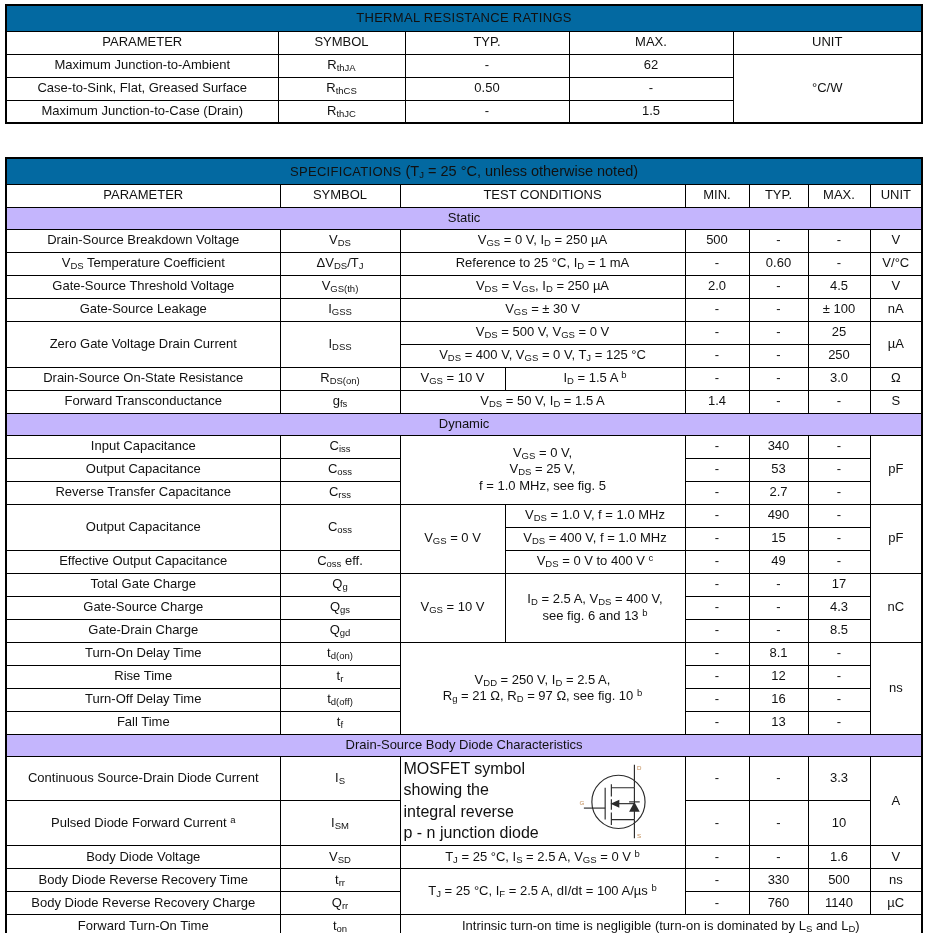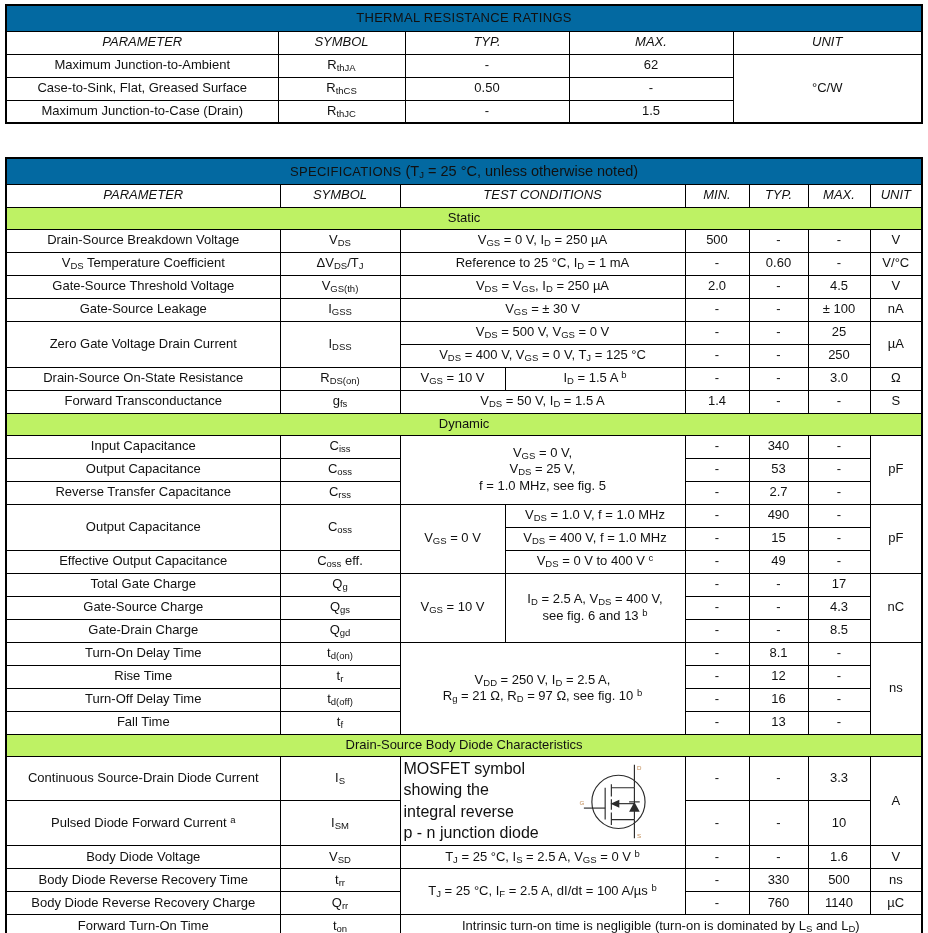--- a/index.html
+++ b/index.html
@@ -23,24 +23,24 @@
   tr{height:23px;}
   tr.h-title{height:26px;}
   tr.h-head{height:23px;}
   tr.h-sec{height:22px;}
   tr.h-tall{height:41px;margin-top:28px;}
   .title-cell{
     background:#0369a1;text-align:left;padding:2px 8px;
     font-size:16px;font-weight:bold;letter-spacing:.3px;
   }
   .title-cond{font-weight:normal;font-size:14.5px;letter-spacing:0;}
-  th.hd{font-weight:bold;font-size:13px;font-style:italic;}
+  th.hd{font-weight:bold;font-size:13px;}
   .left{text-align:left;padding-left:7px;}
   td.sec{
-    background:#bef264;text-align:left;font-weight:bold;padding-left:7px;
+    background:#c4b5fd;text-align:left;font-weight:bold;padding-left:7px;
   }
   sub{font-size:9.5px;line-height:0;vertical-align:-2px;}
   sup{font-size:9.5px;line-height:0;vertical-align:4px;}
   .pre{white-space:pre-line;}
   .mosfet-cell{padding:2px 6px;}
   .mosfet-wrap{display:flex;align-items:center;justify-content:space-between;}
   .mosfet-note{text-align:left;white-space:pre-line;font-size:16px;line-height:1.35;}
   svg.mosfet{flex:0 0 auto;margin-right:14px;}
   svg.mosfet .sk{stroke:#2b2b2b;stroke-width:1.3;fill:none;}
   svg.mosfet .fl{fill:#2b2b2b;stroke:none;}

